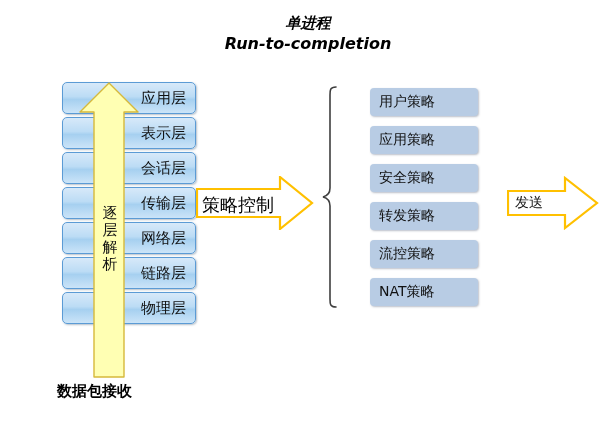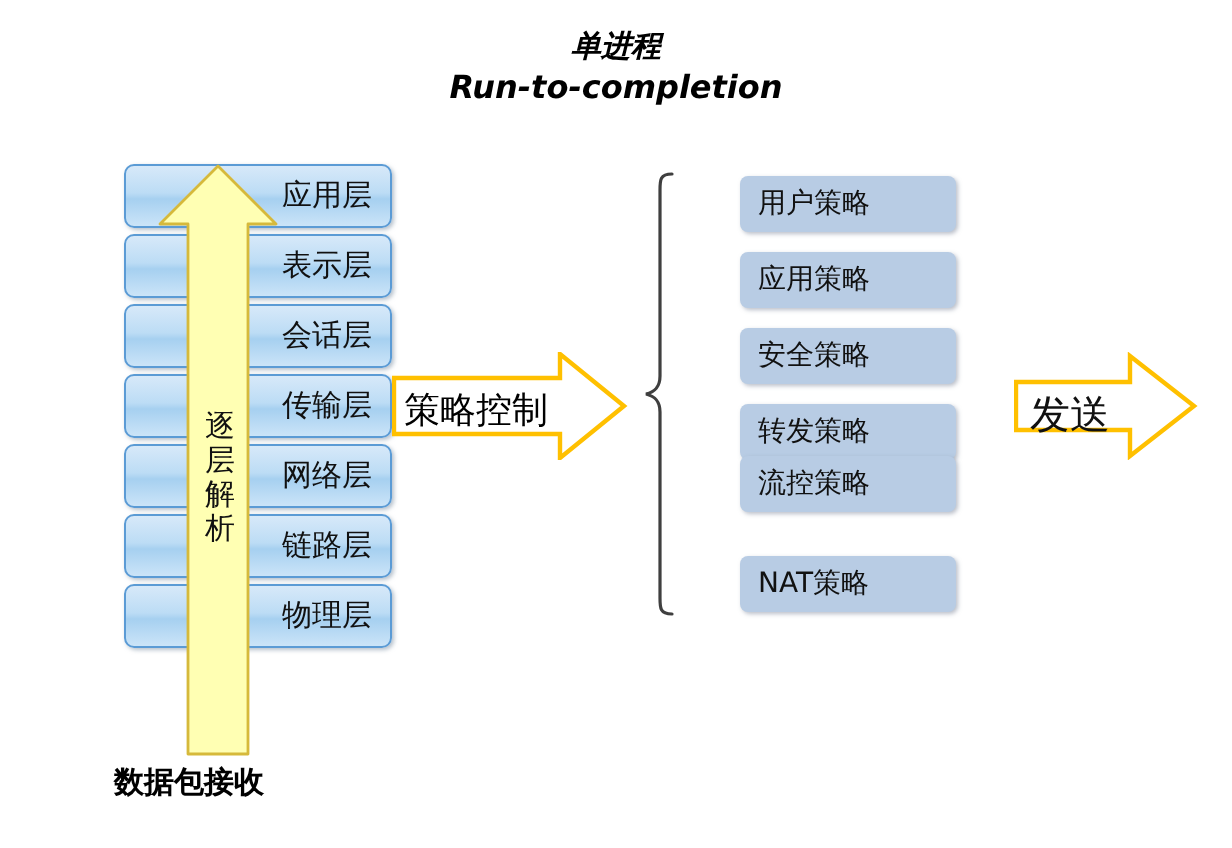--- a/index.html
+++ b/index.html
@@ -93,21 +93,21 @@
     position:absolute;left:9px;top:50%;
     transform:translateY(-50%);
     font-size:14px;color:#111111;white-space:nowrap;
   }
 
   
   .send-arrow{position:absolute;left:507px;top:176px;width:92px;height:54px;}
   .send-arrow svg{display:block;}
   .send-arrow-text{
     position:absolute;left:515px;top:194px;
-    font-size:20px;color:#111111;white-space:nowrap;
+    font-size:14px;color:#111111;white-space:nowrap;
   }
 </style>
 </head>
 <body>
 
 <div id="stage">
 
   <div class="title title-cn">单进程</div>
   <div class="title title-en">Run-to-completion</div>
 
@@ -168,21 +168,21 @@
     </div>
     <div class="policy-box" style="top:38px;">
       <span class="policy-label">应用策略</span>
     </div>
     <div class="policy-box" style="top:76px;">
       <span class="policy-label">安全策略</span>
     </div>
     <div class="policy-box" style="top:114px;">
       <span class="policy-label">转发策略</span>
     </div>
-    <div class="policy-box" style="top:140px;text-align:center;">
+    <div class="policy-box" style="top:152px;text-align:center;">
       <span class="policy-label">流控策略</span>
     </div>
     <div class="policy-box" style="top:190px;">
       <span class="policy-label">NAT策略</span>
     </div>
   </div>
 
   <div class="send-arrow">
     <svg width="92" height="54" viewBox="0 0 92 54" xmlns="http://www.w3.org/2000/svg">
       <polygon points="1,15 58,15 58,2 90,27 58,52 58,39 1,39" fill="#ffffff" stroke="#ffc000" stroke-width="2.2" stroke-linejoin="miter"></polygon>

